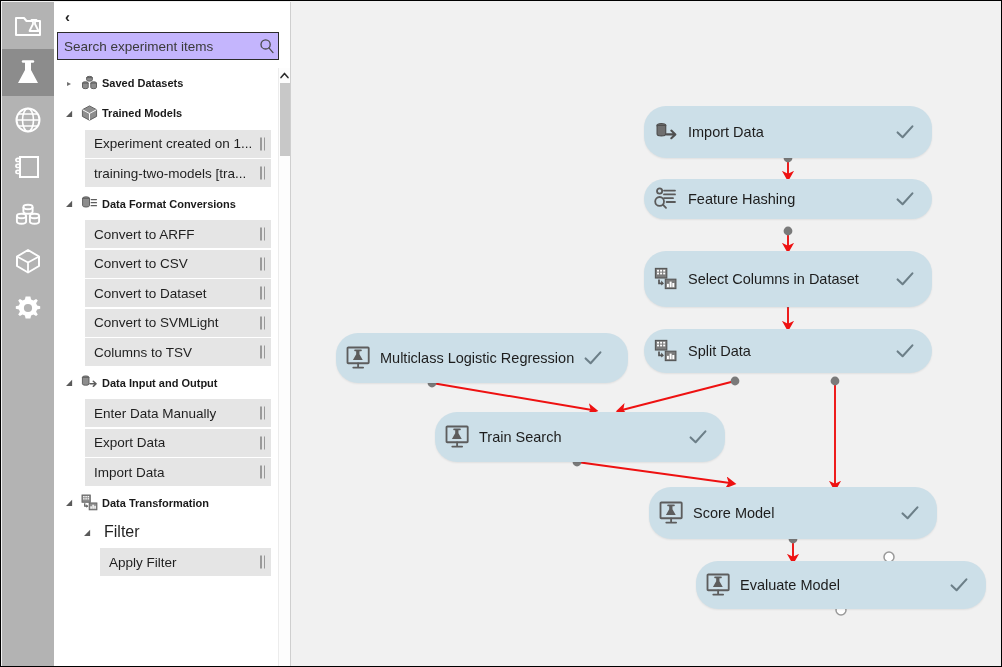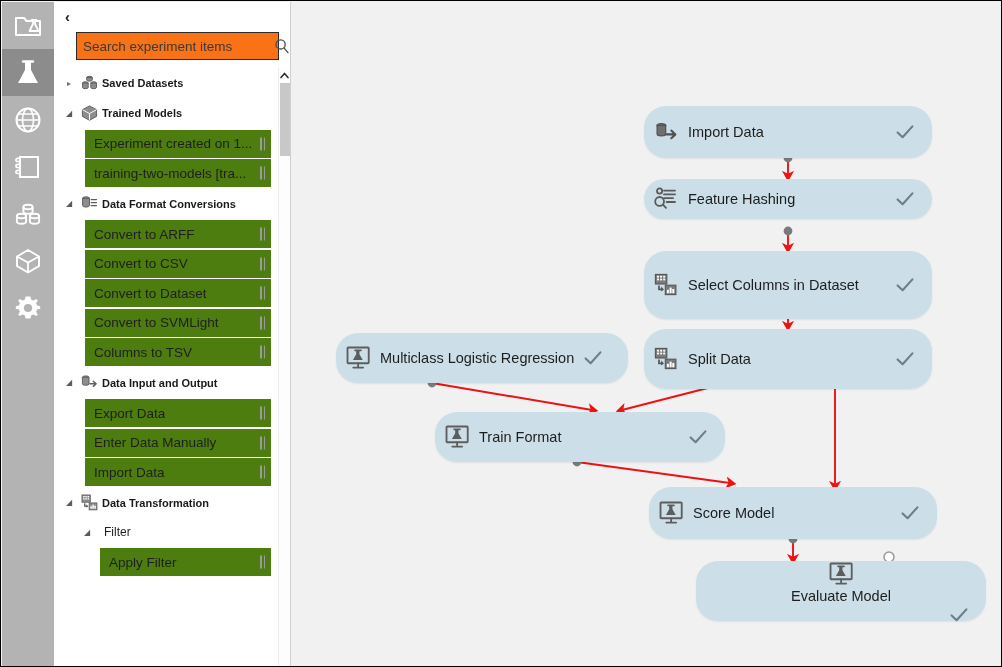--- a/index.html
+++ b/index.html
@@ -14,38 +14,38 @@
   
   #rail{position:absolute;left:1px;top:1px;width:52px;height:665px;background:#b3b3b3;}
   .rail-btn{position:relative;width:52px;height:47px;display:flex;align-items:center;justify-content:center;cursor:pointer;}
   .rail-btn.active{background:#8c8c8c;}
   .rail-btn svg{display:block;}
 
   
   #sidebar{position:absolute;left:53px;top:1px;width:237px;height:665px;background:#ffffff;border-right:1px solid #cfcfcf;box-sizing:border-box;}
   #collapse-row{height:28px;display:flex;align-items:center;padding-left:11px;}
   .chev-left{font-size:15px;color:#222;line-height:1;font-weight:600;cursor:pointer;}
-  #search-wrap{margin:2px 11px 0 22px;height:28px;border:1px solid #2b2b2b;background:#f97316;display:flex;align-items:center;box-sizing:border-box;gap:8px;}
+  #search-wrap{margin:2px 11px 0 3px;height:28px;border:1px solid #2b2b2b;background:#c4b5fd;display:flex;align-items:center;box-sizing:border-box;gap:8px;}
   #search-input{flex:1;border:0;outline:0;font-family:"Liberation Sans",sans-serif;font-size:13.5px;color:#2a2a2a;padding:0 6px;background:transparent;}
   #search-input::placeholder{color:#3a3a3a;opacity:1;}
   .search-ico{width:24px;display:flex;align-items:center;justify-content:center;cursor:pointer;}
 
   #tree{position:absolute;left:0;top:66px;width:225px;height:599px;overflow:hidden;}
   .grp{display:flex;align-items:center;height:30px;padding-left:8px;box-sizing:border-box;}
   .tri{width:14px;font-size:8px;color:#6e6e6e;display:flex;align-items:center;justify-content:center;cursor:pointer;}
   .tri.open{color:#5a5a5a;}
   .grp-ico{width:26px;display:flex;align-items:center;justify-content:center;}
   .grp-lbl{font-size:11px;font-weight:bold;color:#1a1a1a;white-space:nowrap;}
-  .itm{position:relative;margin:1.5px 8px 1.5px 31px;height:28px;background:#4d7c0f;display:flex;align-items:center;box-sizing:border-box;cursor:pointer;}
+  .itm{position:relative;margin:1.5px 8px 1.5px 31px;height:28px;background:#e5e5e5;display:flex;align-items:center;box-sizing:border-box;cursor:pointer;}
   .itm-lbl{font-size:13.5px;color:#1f1f1f;padding-left:9px;white-space:nowrap;overflow:hidden;}
   .grip{position:absolute;right:5px;top:50%;transform:translateY(-50%);width:7px;height:13px;cursor:grab;}
   .grip i{position:absolute;top:0;width:1.5px;height:13px;background:#9a9a9a;display:block;}
   .grip i:nth-child(1){left:1px;} .grip i:nth-child(2){left:4.5px;}
   .sub-grp{display:flex;align-items:center;height:29px;padding-left:26px;box-sizing:border-box;}
-  .sub-lbl{font-size:12px;color:#1f1f1f;padding-left:10px;}
+  .sub-lbl{font-size:16px;color:#1f1f1f;padding-left:10px;}
   .itm.deep{margin-left:46px;}
 
   
   #sb{position:absolute;right:0;top:66px;width:12px;height:599px;background:#fdfdfd;border-left:1px solid #ececec;box-sizing:border-box;}
   #sb-up{height:14px;display:flex;align-items:center;justify-content:center;cursor:pointer;}
   #sb-thumb{position:absolute;top:15px;left:1px;width:10px;height:73px;background:#c8c8c8;cursor:grab;}
 
   
   #canvas{position:absolute;left:291px;top:1px;width:710px;height:665px;background:#f1f1f1;overflow:hidden;}
   #wires{position:absolute;left:0;top:0;width:710px;height:665px;pointer-events:none;}
@@ -248,28 +248,28 @@
               <g fill="#8d8d8d" stroke="#5d5d5d" stroke-width="1.1">
                 <ellipse cx="6.6" cy="5" rx="3.8" ry="1.6"></ellipse>
                 <path d="M2.8 5v7.6a3.8 1.6 0 0 0 7.6 0V5z"></path>
               </g>
               <path d="M11.5 12.5 h6.3 M15.4 9.6 l3.2 2.9 -3.2 2.9" fill="none" stroke="#5d5d5d" stroke-width="1.8" stroke-linecap="round" stroke-linejoin="round"></path>
             </svg>
           </span>
           <span class="grp-lbl">Data Input and Output</span>
         </div>
         <div class="itm">
+          <span class="itm-lbl">Enter Data Manually</span>
+          <span class="grip">
+            <i></i>
+            <i></i>
+          </span>
+        </div>
+        <div class="itm">
           <span class="itm-lbl">Export Data</span>
-          <span class="grip">
-            <i></i>
-            <i></i>
-          </span>
-        </div>
-        <div class="itm">
-          <span class="itm-lbl">Enter Data Manually</span>
           <span class="grip">
             <i></i>
             <i></i>
           </span>
         </div>
         <div class="itm">
           <span class="itm-lbl">Import Data</span>
           <span class="grip">
             <i></i>
             <i></i>
@@ -383,21 +383,21 @@
               <circle cx="6.6" cy="5" r="2.6" fill="none" stroke="#5a5a5a" stroke-width="1.8"></circle>
             </svg>
           </span>
           <span class="n-lbl">Feature Hashing</span>
           <span class="n-chk">
             <svg width="22" height="22" viewBox="0 0 22 22">
               <path d="M3.6 11.4 L8.6 16.2 L18.4 5.4" fill="none" stroke="#6c7f88" stroke-width="2.1" stroke-linecap="round" stroke-linejoin="round"></path>
             </svg>
           </span>
         </div>
-        <div class="node" style="left: 352px; top: 249px; width: 288px; height: 68px;">
+        <div class="node" style="left: 352px; top: 249px; width: 288px; height: 56px;">
           <span class="n-ico">
             <svg width="26" height="26" viewBox="0 0 26 26">
               <rect x="2.4" y="2.4" width="11.4" height="9.6" fill="#7b7b7b" stroke="#555" stroke-width="1.1"></rect>
               <g fill="#fff">
                 <rect x="4" y="3.8" width="2" height="1.8"></rect>
                 <rect x="7.1" y="3.8" width="2" height="1.8"></rect>
                 <rect x="10.2" y="3.8" width="2" height="1.8"></rect>
                 <rect x="4" y="6.6" width="2" height="1.8"></rect>
                 <rect x="7.1" y="6.6" width="2" height="1.8"></rect>
                 <rect x="10.2" y="6.6" width="2" height="1.8"></rect>
@@ -412,21 +412,21 @@
               </g>
             </svg>
           </span>
           <span class="n-lbl">Select Columns in Dataset</span>
           <span class="n-chk">
             <svg width="22" height="22" viewBox="0 0 22 22">
               <path d="M3.6 11.4 L8.6 16.2 L18.4 5.4" fill="none" stroke="#6c7f88" stroke-width="2.1" stroke-linecap="round" stroke-linejoin="round"></path>
             </svg>
           </span>
         </div>
-        <div class="node" style="left: 352px; top: 327px; width: 288px; height: 60px;">
+        <div class="node" style="left: 352px; top: 327px; width: 288px; height: 44px;">
           <span class="n-ico">
             <svg width="26" height="26" viewBox="0 0 26 26">
               <rect x="2.4" y="2.4" width="11.4" height="9.6" fill="#7b7b7b" stroke="#555" stroke-width="1.1"></rect>
               <g fill="#fff">
                 <rect x="4" y="3.8" width="2" height="1.8"></rect>
                 <rect x="7.1" y="3.8" width="2" height="1.8"></rect>
                 <rect x="10.2" y="3.8" width="2" height="1.8"></rect>
                 <rect x="4" y="6.6" width="2" height="1.8"></rect>
                 <rect x="7.1" y="6.6" width="2" height="1.8"></rect>
                 <rect x="10.2" y="6.6" width="2" height="1.8"></rect>
@@ -466,21 +466,21 @@
         </div>
         <div class="node" style="left: 143px; top: 410px; width: 290px; height: 50px;">
           <span class="n-ico">
             <svg width="27" height="27" viewBox="0 0 28 28">
               <rect x="2.6" y="2.6" width="22" height="16.3" rx="0.8" fill="none" stroke="#5d5d5d" stroke-width="1.9"></rect>
               <path d="M11.6 6.2 v3.4 L8.2 15.6 h10.2 L15 9.6 V6.2 Z" fill="#5d5d5d"></path>
               <path d="M10.4 5.6 h6.2" stroke="#5d5d5d" stroke-width="1.7" stroke-linecap="round"></path>
               <path d="M13.6 19 v3.6 M8.6 23.4 h10.2" stroke="#5d5d5d" stroke-width="1.9" stroke-linecap="round"></path>
             </svg>
           </span>
-          <span class="n-lbl">Train Format</span>
+          <span class="n-lbl">Train Search</span>
           <span class="n-chk">
             <svg width="22" height="22" viewBox="0 0 22 22">
               <path d="M3.6 11.4 L8.6 16.2 L18.4 5.4" fill="none" stroke="#6c7f88" stroke-width="2.1" stroke-linecap="round" stroke-linejoin="round"></path>
             </svg>
           </span>
         </div>
         <div class="node" style="left: 357px; top: 485px; width: 288px; height: 52px;">
           <span class="n-ico">
             <svg width="27" height="27" viewBox="0 0 28 28">
               <rect x="2.6" y="2.6" width="22" height="16.3" rx="0.8" fill="none" stroke="#5d5d5d" stroke-width="1.9"></rect>
@@ -489,21 +489,21 @@
               <path d="M13.6 19 v3.6 M8.6 23.4 h10.2" stroke="#5d5d5d" stroke-width="1.9" stroke-linecap="round"></path>
             </svg>
           </span>
           <span class="n-lbl">Score Model</span>
           <span class="n-chk">
             <svg width="22" height="22" viewBox="0 0 22 22">
               <path d="M3.6 11.4 L8.6 16.2 L18.4 5.4" fill="none" stroke="#6c7f88" stroke-width="2.1" stroke-linecap="round" stroke-linejoin="round"></path>
             </svg>
           </span>
         </div>
-        <div class="node" style="left: 404px; top: 559px; width: 290px; height: 60px; flex-direction: column;">
+        <div class="node" style="left: 404px; top: 559px; width: 290px; height: 48px;">
           <span class="n-ico">
             <svg width="27" height="27" viewBox="0 0 28 28">
               <rect x="2.6" y="2.6" width="22" height="16.3" rx="0.8" fill="none" stroke="#5d5d5d" stroke-width="1.9"></rect>
               <path d="M11.6 6.2 v3.4 L8.2 15.6 h10.2 L15 9.6 V6.2 Z" fill="#5d5d5d"></path>
               <path d="M10.4 5.6 h6.2" stroke="#5d5d5d" stroke-width="1.7" stroke-linecap="round"></path>
               <path d="M13.6 19 v3.6 M8.6 23.4 h10.2" stroke="#5d5d5d" stroke-width="1.9" stroke-linecap="round"></path>
             </svg>
           </span>
           <span class="n-lbl">Evaluate Model</span>
           <span class="n-chk">

